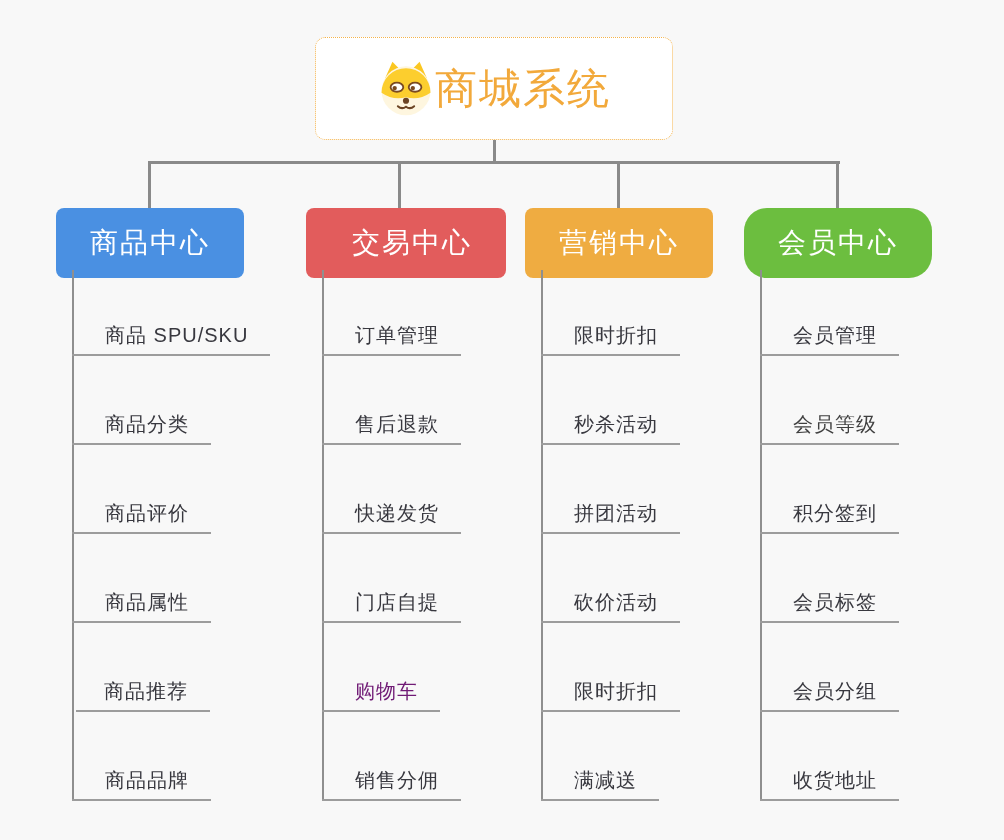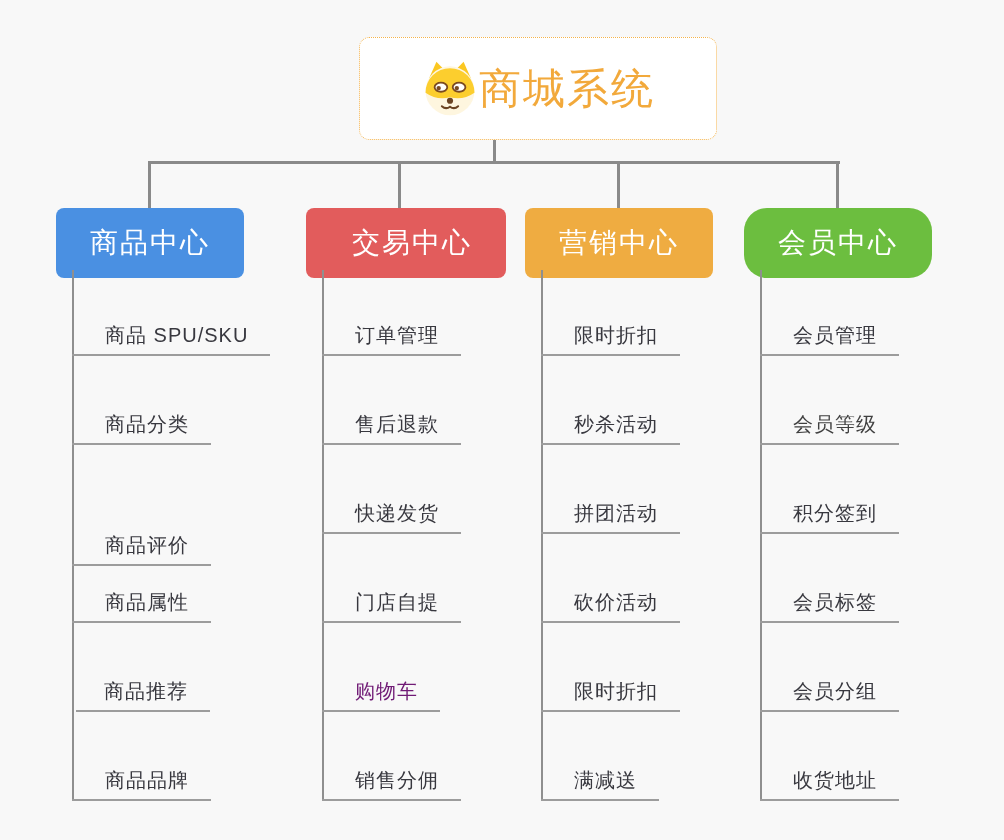--- a/index.html
+++ b/index.html
@@ -9,21 +9,20 @@
     font-family:"Liberation Sans","DejaVu Sans",sans-serif;
   }
   .canvas{position:relative;width:1004px;height:840px;background:#f8f8f8;}
 
   
   .root-node{
     position:absolute;left:315px;top:37px;width:358px;height:103px;
     background:#ffffff;border:1px dotted #F5B44C;border-radius:10px;
     display:flex;align-items:center;justify-content:center;
     box-sizing:border-box;
-    margin-left:44px;
   }
   .root-title{
     font-size:42px;font-weight:500;letter-spacing:2px;color:#F2A93B;
     line-height:1;white-space:nowrap;
   }
   .root-icon{width:58px;height:58px;flex:0 0 auto;}
 
   
   .conn{position:absolute;background:#8a8a8a;}
 
@@ -76,21 +75,21 @@
   <div class="conn" style="left:149px;top:161px;width:691px;height:3px;"></div>
 
   <div id="branches">
       <div class="conn" style="left: 148px; top: 161px; width: 3px; height: 47px;"></div>
       <div class="branch-header" style="left: 56px; top: 208px; background: rgb(74, 144, 226);">
         <span>商品中心</span>
       </div>
       <div class="conn" style="left: 72px; top: 270px; width: 2px; height: 531px; background: rgb(143, 143, 143);"></div>
       <div class="leaf" style="left: 72px; top: 318px; border-bottom-color: rgb(156, 156, 156); color: rgb(56, 56, 63);">商品 SPU/SKU</div>
       <div class="leaf" style="left: 72px; top: 407px; border-bottom-color: rgb(156, 156, 156); color: rgb(56, 56, 63);">商品分类</div>
-      <div class="leaf" style="left: 72px; top: 496px; border-bottom-color: rgb(156, 156, 156); color: rgb(56, 56, 63); margin-top: 32px;">商品评价</div>
+      <div class="leaf" style="left: 72px; top: 496px; border-bottom-color: rgb(156, 156, 156); color: rgb(56, 56, 63);">商品评价</div>
       <div class="leaf" style="left: 72px; top: 585px; border-bottom-color: rgb(156, 156, 156); color: rgb(56, 56, 63);">商品属性</div>
       <div class="leaf" style="left: 76px; top: 674px; border-bottom-color: rgb(156, 156, 156); color: rgb(56, 56, 63); padding-left: 28px;">商品推荐</div>
       <div class="leaf" style="left: 72px; top: 763px; border-bottom-color: rgb(156, 156, 156); color: rgb(56, 56, 63);">商品品牌</div>
       <div class="conn" style="left: 398px; top: 161px; width: 3px; height: 47px;"></div>
       <div class="branch-header" style="left: 306px; top: 208px; background: rgb(226, 92, 92); padding-left: 12px;">
         <span>交易中心</span>
       </div>
       <div class="conn" style="left: 322px; top: 270px; width: 2px; height: 531px; background: rgb(143, 143, 143);"></div>
       <div class="leaf" style="left: 322px; top: 318px; border-bottom-color: rgb(156, 156, 156); color: rgb(56, 56, 63);">订单管理</div>
       <div class="leaf" style="left: 322px; top: 407px; border-bottom-color: rgb(156, 156, 156); color: rgb(56, 56, 63);">售后退款</div>

